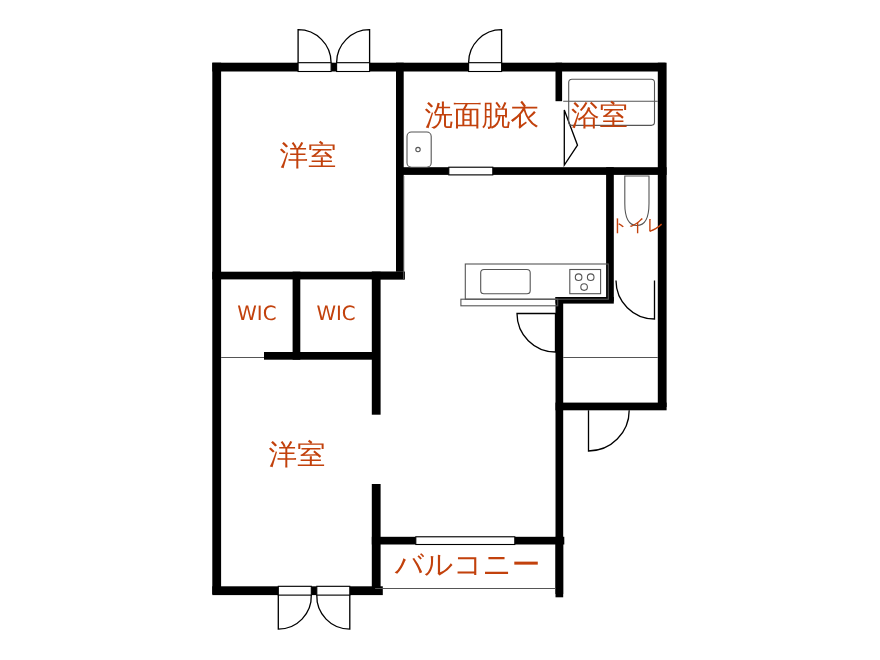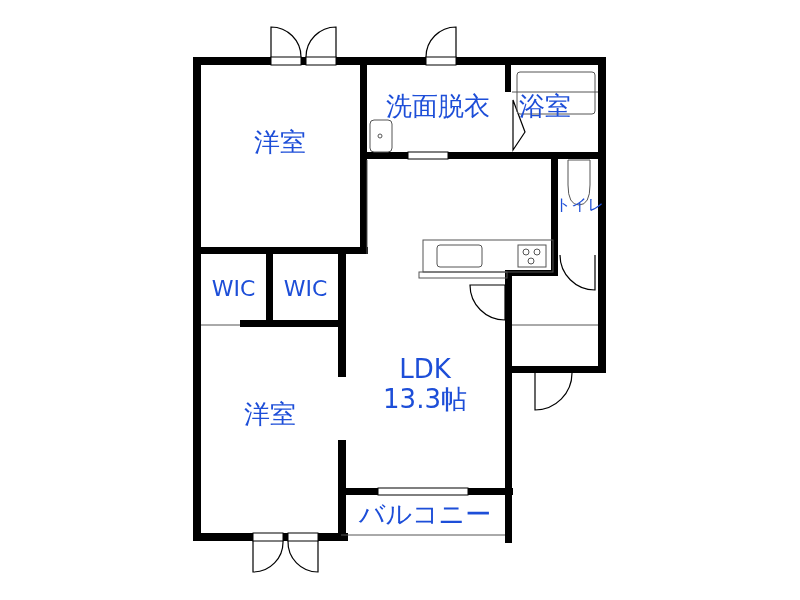--- a/index.html
+++ b/index.html
@@ -1,20 +1,20 @@
 <!DOCTYPE html>
 <html><head>
 <meta charset="utf-8">
 <style>
   html, body { margin: 0; padding: 0; background: #ffffff; }
   #plan { position: relative; width: 800px; height: 600px; background: #ffffff; overflow: hidden; font-family: "DejaVu Sans", sans-serif; color: #000; }
   svg.walls { position: absolute; left: 0; top: 0; }
-  .lbl { position: absolute; text-align: center; line-height: 1.15; color: #1d4ed8; white-space: nowrap; }
+  .lbl { position: absolute; text-align: center; line-height: 1.15; color: #c2410c; white-space: nowrap; }
   .big { font-size: 26px; }
-  .mid { font-size: 22px; text-align: center; }
+  .mid { font-size: 18px; text-align: center; }
   .small { font-size: 16px; }
 </style>
 </head>
 <body>
 
 <div id="plan">
   <svg class="walls" width="800" height="600" viewBox="0 0 800 600">
     <g fill="#000">
 
       <rect x="193" y="57" width="412" height="8"></rect>
@@ -96,21 +96,17 @@
   </svg>
 
   <div class="lbl big" style="left:235px;top:128px;width:90px;">
     <div>洋室</div>
   </div>
   <div class="lbl big" style="left:374px;top:92px;width:128px;">洗面脱衣</div>
   <div class="lbl big" style="left:515px;top:92px;width:60px;">浴室</div>
   <div class="lbl small" style="left:552px;top:196px;width:52px;text-align:right;">トイレ</div>
   <div class="lbl mid" style="left:201px;top:276px;width:65px;">WIC</div>
   <div class="lbl mid" style="left:273px;top:276px;width:65px;">WIC</div>
-  <div class="lbl big" style="left:370px;top:355px;width:110px;">
-    <div>LDK</div>
-    <div>13.3帖</div>
-  </div>
   <div class="lbl big" style="left:220px;top:400px;width:100px;">
     <div>洋室</div>
   </div>
   <div class="lbl big" style="left:345px;top:500px;width:160px;text-align:center;">バルコニー</div>
 </div>
 
 </body></html>

